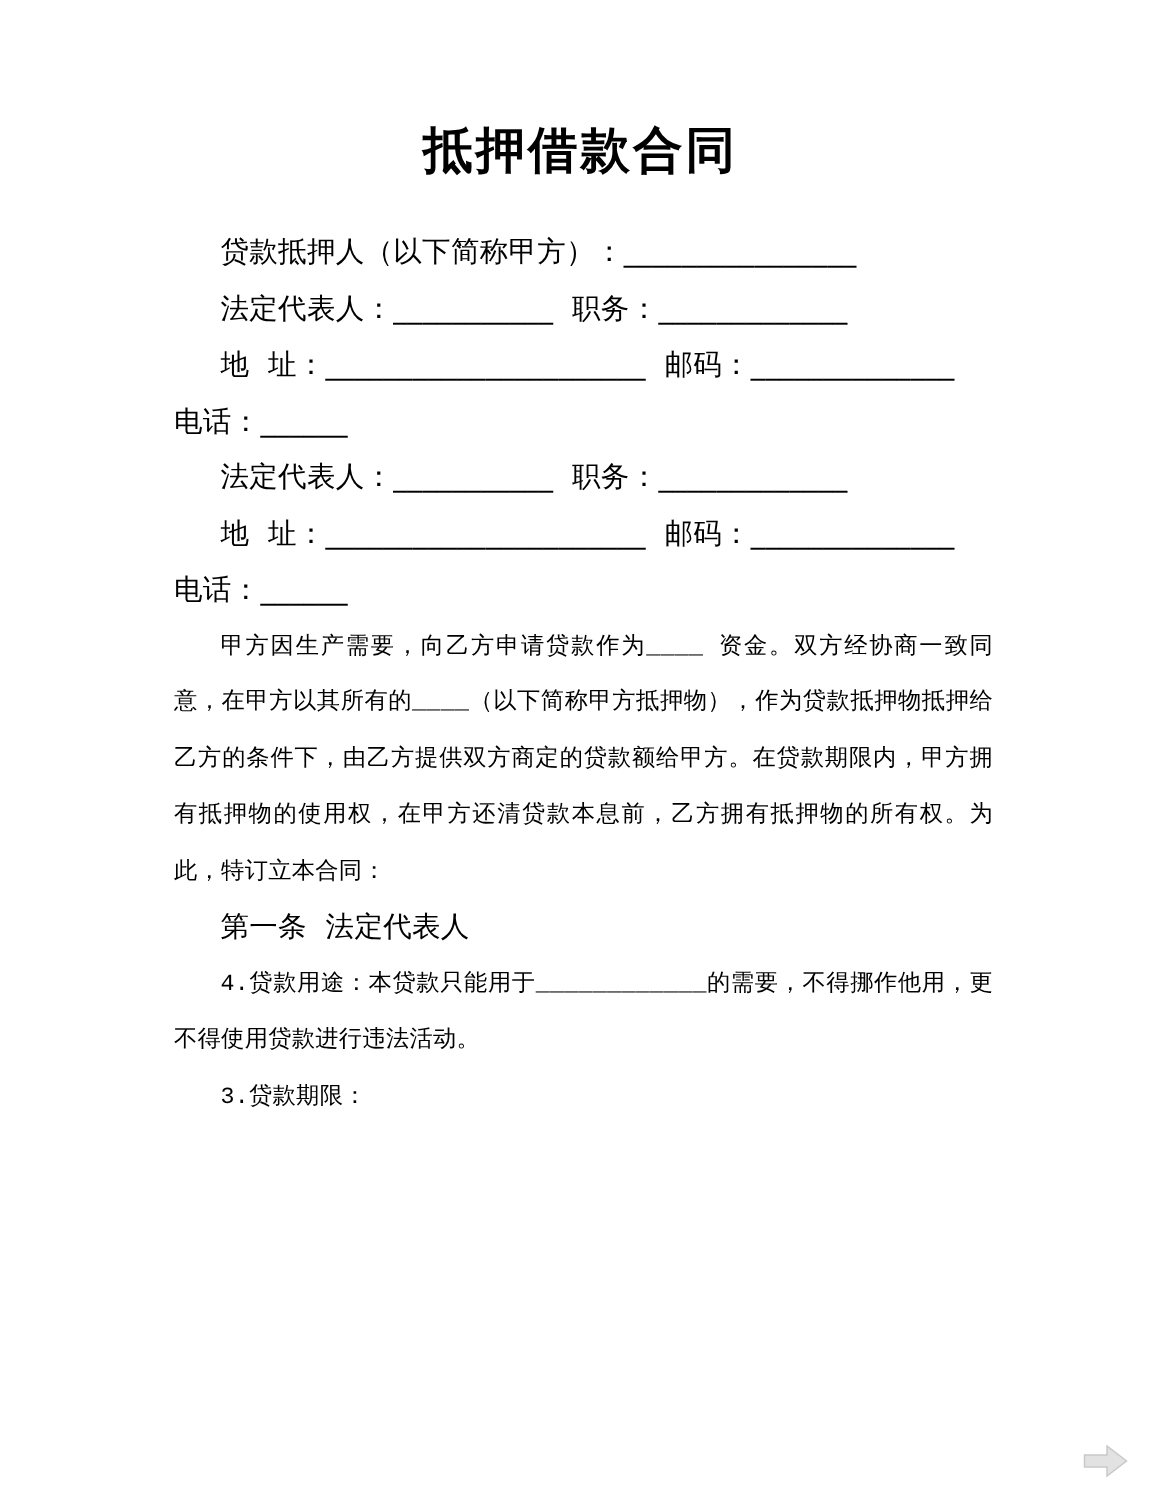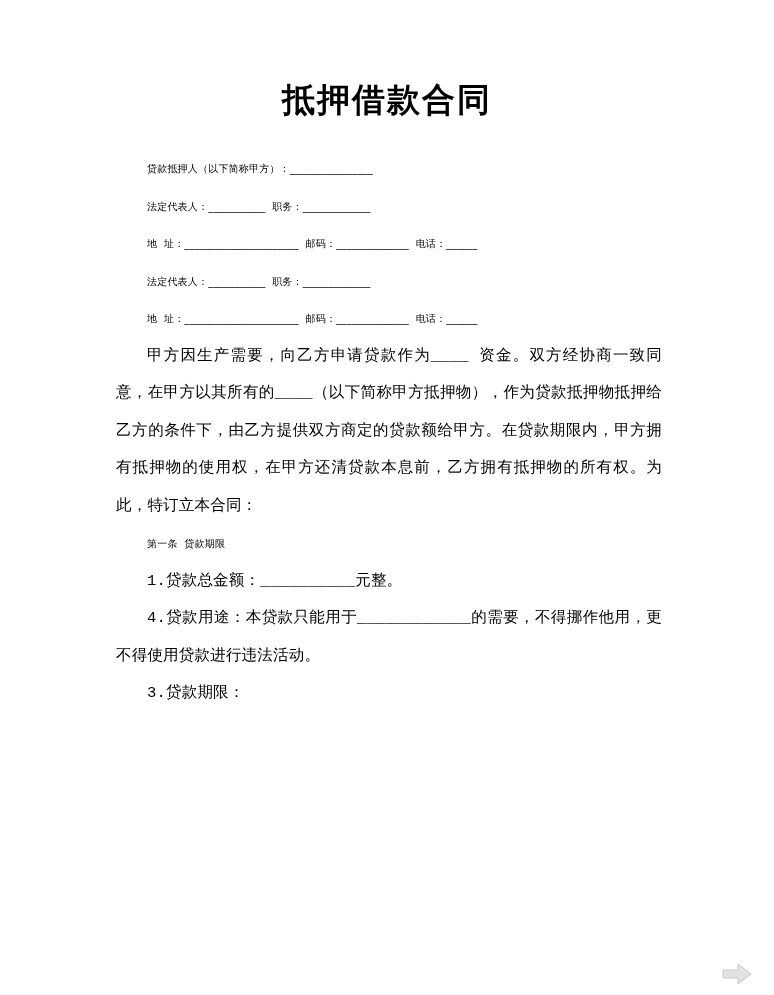--- a/index.html
+++ b/index.html
@@ -39,21 +39,21 @@
   }
 
   .body-area {
     position: absolute;
     left: 116px;
     top: 150px;
     width: 546px;
   }
 
   .line {
-    font-size: 10px;
+    font-size: 19px;
     line-height: 37.5px;
     white-space: pre-wrap;
     word-break: break-all;
     letter-spacing: 0.2px;
   }
 
   .line.indent {
     text-indent: 31px;
   }
 
@@ -91,23 +91,22 @@
 
     <div class="line indent">地  址：______________________  邮码：______________  电话：______</div>
 
 
     <div class="line indent">法定代表人：___________  职务：_____________</div>
 
     <div class="line indent">地  址：______________________  邮码：______________  电话：______</div>
 
     <div class="para">甲方因生产需要，向乙方申请贷款作为____ 资金。双方经协商一致同意，在甲方以其所有的____（以下简称甲方抵押物），作为贷款抵押物抵押给乙方的条件下，由乙方提供双方商定的贷款额给甲方。在贷款期限内，甲方拥有抵押物的使用权，在甲方还清贷款本息前，乙方拥有抵押物的所有权。为此，特订立本合同：</div>
 
-    <div class="line indent">第一条  贷款期限</div>
+    <div class="line indent">第一条  法定代表人</div>
 
-    <div class="para">1.贷款总金额：__________元整。</div>
 
     <div class="para">4.贷款用途：本贷款只能用于____________的需要，不得挪作他用，更不得使用贷款进行违法活动。</div>
 
     <div class="para">3.贷款期限：</div>
 
 
   </div>
 
   <div class="arrow-mark">
     <svg width="30" height="22" viewBox="0 0 30 22" xmlns="http://www.w3.org/2000/svg">

